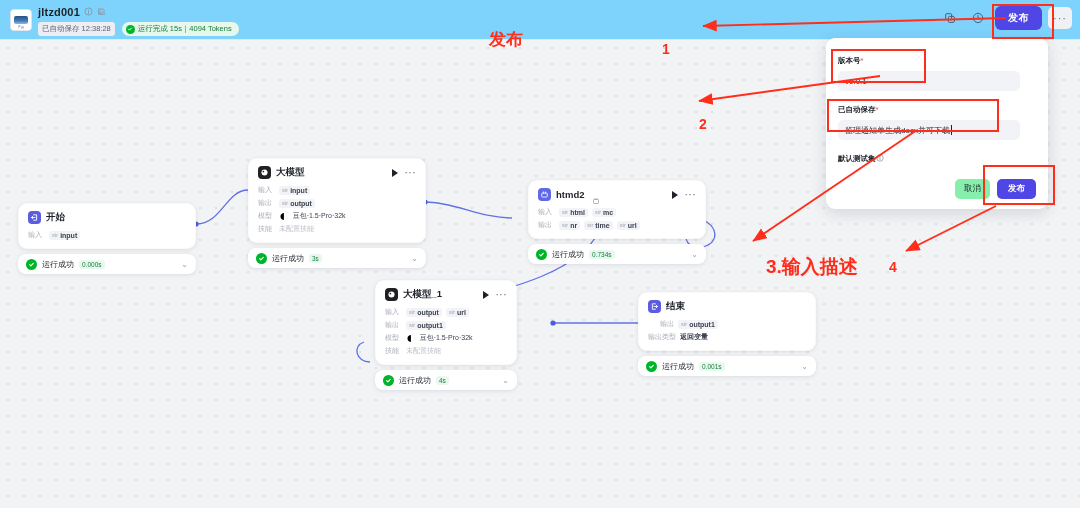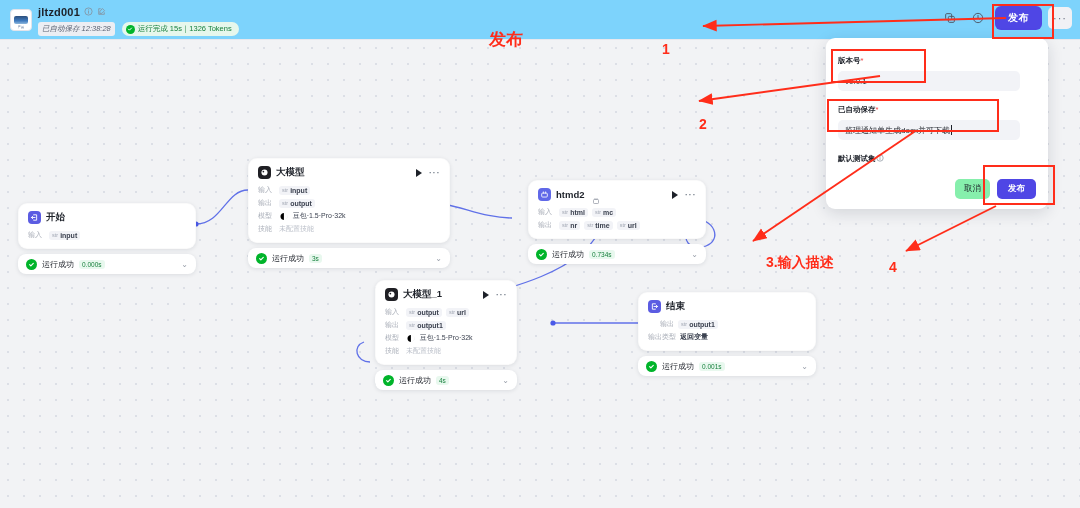--- a/index.html
+++ b/index.html
@@ -34,21 +34,21 @@
     font-size: 3px; color: #3a5c86; text-align: center; letter-spacing: .2px;
   }
   .title-block { position: absolute; left: 38px; top: 4px; }
   .title-row { display: flex; align-items: center; gap: 4px; height: 15px; }
   .title-text { font-size: 11px; font-weight: bold; color: #1d2129; letter-spacing: .2px; }
   .ti { width: 9px; height: 9px; color: #86909c; display:inline-block; }
   .ti svg { display:block; }
   .sub-row { display: flex; align-items: center; gap: 7px; margin-top: 3px; }
   .saved-pill {
     font-size: 7.5px; color: #5a6272; background: #eceef3;
-    border-radius: 3px; padding: 2px 4px; white-space: nowrap; font-style: italic;
+    border-radius: 3px; padding: 2px 4px; white-space: nowrap;
   }
   .run-pill {
     display: flex; align-items: center; gap: 3px;
     background: #e6f7ec; border-radius: 8px; padding: 2px 7px 2px 4px;
     white-space: nowrap;
   }
   .run-pill .ok {
     width: 9px; height: 9px; border-radius: 50%;
     background: #00b42a; display:flex; align-items:center; justify-content:center;
     flex: none;
@@ -208,21 +208,21 @@
         </span>
       </div>
       <div class="sub-row">
         <span class="saved-pill">已自动保存 12:38:28</span>
         <span class="run-pill">
           <span class="ok">
             <svg viewBox="0 0 16 16" fill="none" stroke="#fff" stroke-width="2.6">
                 <path d="M3.8 8.3l2.7 2.7 5.6-5.6" stroke-linecap="round" stroke-linejoin="round"></path>
               </svg>
           </span>
-          <span class="rtxt">运行完成 15s｜1326 Tokens</span>
+          <span class="rtxt">运行完成 15s｜4094 Tokens</span>
         </span>
       </div>
     </div>
 
     <div class="hdr-right">
       <div class="icon-btn">
         <svg viewBox="0 0 16 16" fill="none" stroke="currentColor" stroke-width="1.3">
           <rect x="2.2" y="2.2" width="8" height="8" rx="1.5"></rect>
             <rect x="5.8" y="5.8" width="8" height="8" rx="1.5"></rect>
         </svg>
@@ -282,21 +282,21 @@
           <svg viewBox="0 0 16 16" fill="none" stroke="#fff" stroke-width="2.6">
               <path d="M3.8 8.3l2.7 2.7 5.6-5.6" stroke-linecap="round" stroke-linejoin="round"></path>
             </svg>
         </span>
         <span class="stxt">运行成功</span>
         <span class="tpill">0.000s</span>
         <span class="chev">⌄</span>
       </div>
     </div>
 
-    <div class="node" style="left:248px; top:118px; width:202px;">
+    <div class="node" style="left:248px; top:118px; width:178px;">
       <div class="node-card">
         <div class="node-head">
           <span class="node-ic ic-llm">
             <svg viewBox="0 0 16 16" fill="#fff">
                 <circle cx="8" cy="8" r="5.4"></circle>
                 <circle cx="6" cy="6.4" r="1.5" fill="#1f1f24"></circle>
               </svg>
           </span>
           <span class="node-title">大模型</span>
           <span class="node-actions">
@@ -547,17 +547,17 @@
       </g>
       <rect class="r" x="993" y="5" width="60" height="33" fill="none" stroke="#ff2d1a" stroke-width="2"></rect>
       <rect class="r" x="832" y="50" width="93" height="32" fill="none" stroke="#ff2d1a" stroke-width="2"></rect>
       <rect class="r" x="828" y="100" width="170" height="31" fill="none" stroke="#ff2d1a" stroke-width="2"></rect>
       <rect class="r" x="984" y="166" width="70" height="38" fill="none" stroke="#ff2d1a" stroke-width="2"></rect>
     </svg>
 
     <div class="anno-txt" style="left:489px; top:28px; font-size:17px;">发布</div>
     <div class="anno-txt" style="left:662px; top:41px; font-size:14px;">1</div>
     <div class="anno-txt" style="left:699px; top:116px; font-size:14px;">2</div>
-    <div class="anno-txt" style="left:766px; top:254px; font-size:14px;">3.输入描述</div>
+    <div class="anno-txt" style="left:766px; top:254px; font-size:19px;">3.输入描述</div>
     <div class="anno-txt" style="left:889px; top:259px; font-size:14px;">4</div>
   </div>
 
 </div>
 
 </body></html>

